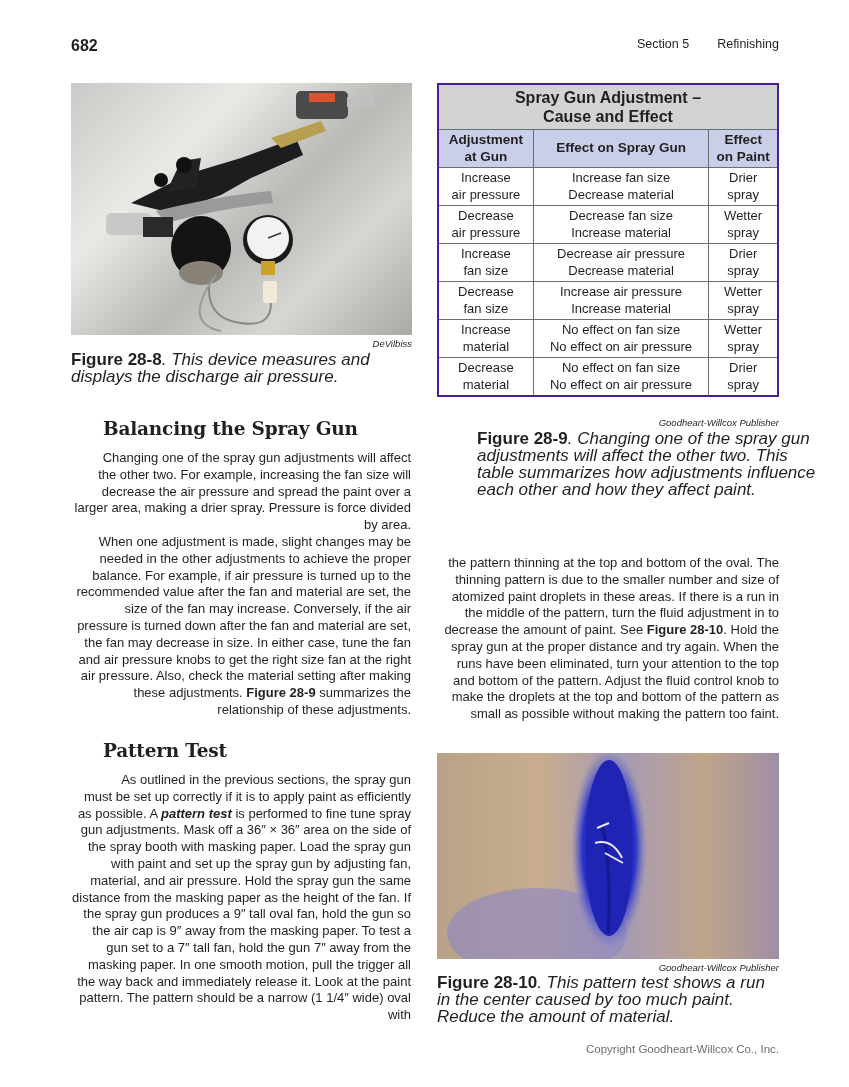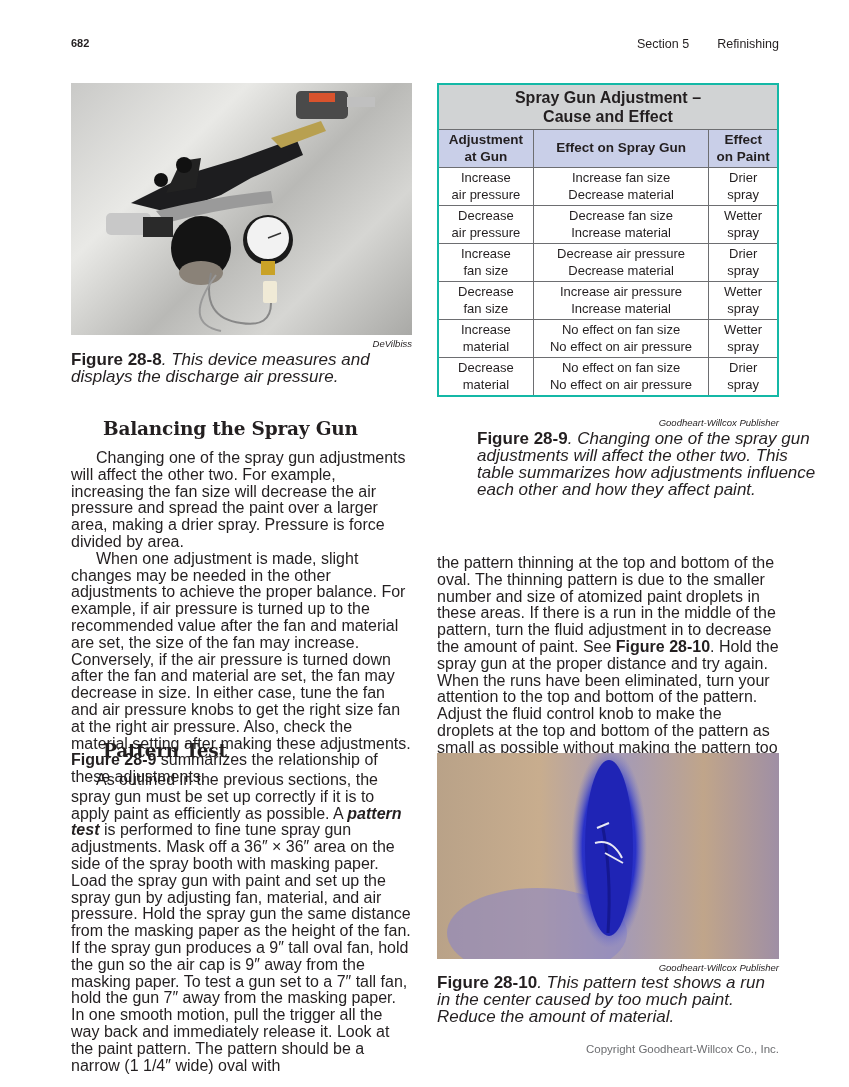--- a/index.html
+++ b/index.html
@@ -1,39 +1,39 @@
 <!DOCTYPE html>
 <html><head>
 <meta charset="utf-8">
 <style>
   html, body { margin:0; padding:0; background:#ffffff; }
   body { width:849px; height:1087px; position:relative; overflow:hidden; font-family:"Liberation Sans", sans-serif; color:#231f20; }
   .abs { position:absolute; }
-  .header-num { left:71px; top:37px; font-size:11px; font-weight:bold; }
+  .header-num { left:71px; top:37px; font-size:16px; font-weight:bold; }
   .header-sec { right:70px; top:37px; font-size:12.5px; }
   .header-sec span + span { margin-left:28px; }
 
   .photo1 { left:71px; top:83px; width:341px; height:252px; overflow:hidden; background:linear-gradient(135deg,#c9c9c7 0%,#e9e9e6 30%,#b9b9b6 55%,#d6d6d3 75%,#a9a9a6 100%); }
   .photo2 { left:437px; top:753px; width:342px; height:206px; overflow:hidden; background:linear-gradient(90deg,#b9a288 0%,#c8ad8e 30%,#a69bb4 55%,#c0a58a 78%,#9f8fa5 100%); }
 
   .credit { font-size:9.5px; font-style:italic; text-align:right; }
   .caption { font-size:17px; line-height:17px; }
   .caption b { font-style:normal; }
   .caption i { font-style:italic; }
 
   .h2 { font-family:"DejaVu Serif", "Liberation Serif", serif; font-weight:bold; font-size:18.5px; letter-spacing:-0.2px;margin-left:32px; }
-  .para { font-size:16px; line-height:16.8px; width:340px; }
+  .para { font-size:13px; line-height:16.8px; width:340px;text-align:right; }
   .para p { margin:0; text-indent:25px; }
   .para p.noindent { text-indent:0;margin-top:24px; }
 
   table.sg { border-collapse:collapse; width:342px; font-size:13px; }
   table.sg td, table.sg th { border:1px solid #6d6e71; text-align:center; padding:2px 3px; line-height:16.5px; }
   table.sg .title { background:#d1d3d4; font-size:16px; font-weight:bold; line-height:19px; padding:3px; }
   table.sg .colh { background:#c9cfe8; font-weight:bold; font-size:13.5px; }
-  table.sg { border:2px solid #14b8a6; }
+  table.sg { border:2px solid #4c1d95; }
 
   .copyright { right:70px; top:1043px; font-size:11.5px; color:#6d6e71; }
 </style>
 </head>
 <body>
 
 <div class="abs header-num">682</div>
 <div class="abs header-sec">
   <span>Section 5</span><span>Refinishing</span>
 </div>

